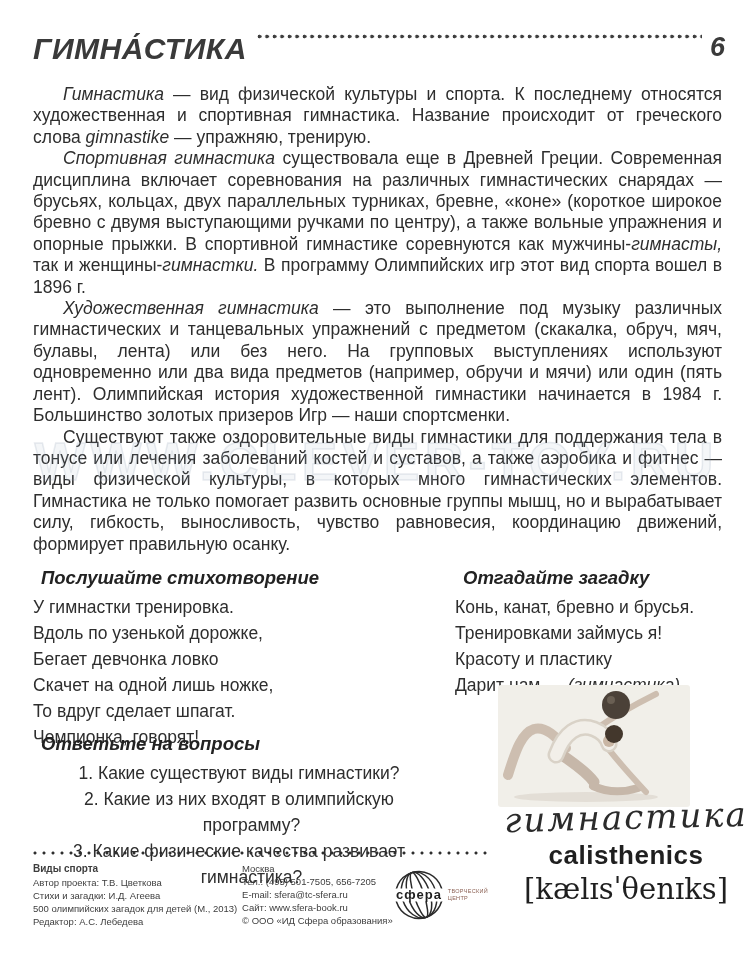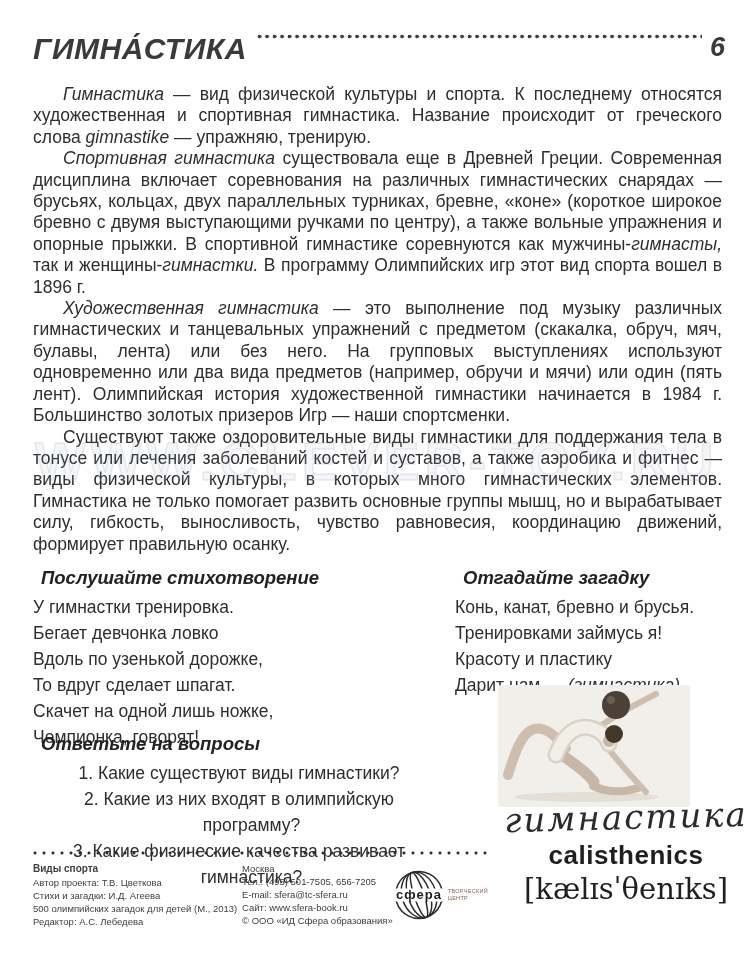--- a/index.html
+++ b/index.html
@@ -74,24 +74,24 @@
       <p><i>Гимнастика</i> — вид физической культуры и спорта. К последнему относятся художественная и спортивная гимнастика. Название происходит от греческого слова <i>gimnastike</i> — упражняю, тренирую.</p>
       <p><i>Спортивная гимнастика</i> существовала еще в Древней Греции. Современная дисциплина включает соревнования на различных гимнастических снарядах — брусьях, кольцах, двух параллельных турниках, бревне, «коне» (короткое широкое бревно с двумя выступающими ручками по центру), а также вольные упражнения и опорные прыжки. В спортивной гимнастике соревнуются как мужчины-<i>гимнасты,</i> так и женщины-<i>гимнастки.</i> В программу Олимпийских игр этот вид спорта вошел в 1896 г.</p>
       <p><i>Художественная гимнастика</i> — это выполнение под музыку различных гимнастических и танцевальных упражнений с предметом (скакалка, обруч, мяч, булавы, лента) или без него. На групповых выступлениях используют одновременно или два вида предметов (например, обручи и мячи) или один (пять лент). Олимпийская история художественной гимнастики начинается в 1984 г. Большинство золотых призеров Игр — наши спортсменки.</p>
       <p>Существуют также оздоровительные виды гимнастики для поддержания тела в тонусе или лечения заболеваний костей и суставов, а также аэробика и фитнес — виды физической культуры, в которых много гимнастических элементов. Гимнастика не только помогает развить основные группы мышц, но и вырабатывает силу, гибкость, выносливость, чувство равновесия, координацию движений, формирует правильную осанку.</p>
     </main>
 
   <section class="poem">
     <h2 class="section-heading">Послушайте стихотворение</h2>
     <div class="lines">
         <div>У гимнастки тренировка.</div>
+        <div>Вдоль по узенькой дорожке,</div>
         <div>Бегает девчонка ловко</div>
-        <div>Вдоль по узенькой дорожке,</div>
+        <div>Скачет на одной лишь ножке,</div>
         <div>То вдруг сделает шпагат.</div>
-        <div>Скачет на одной лишь ножке,</div>
         <div>Чемпионка, говорят!</div>
       </div>
   </section>
 
   <section class="riddle">
     <h2 class="section-heading">Отгадайте загадку</h2>
     <div class="lines">
         <div>Конь, канат, бревно и брусья.</div>
         <div>Тренировками займусь я!</div>
         <div>Красоту и пластику</div>

